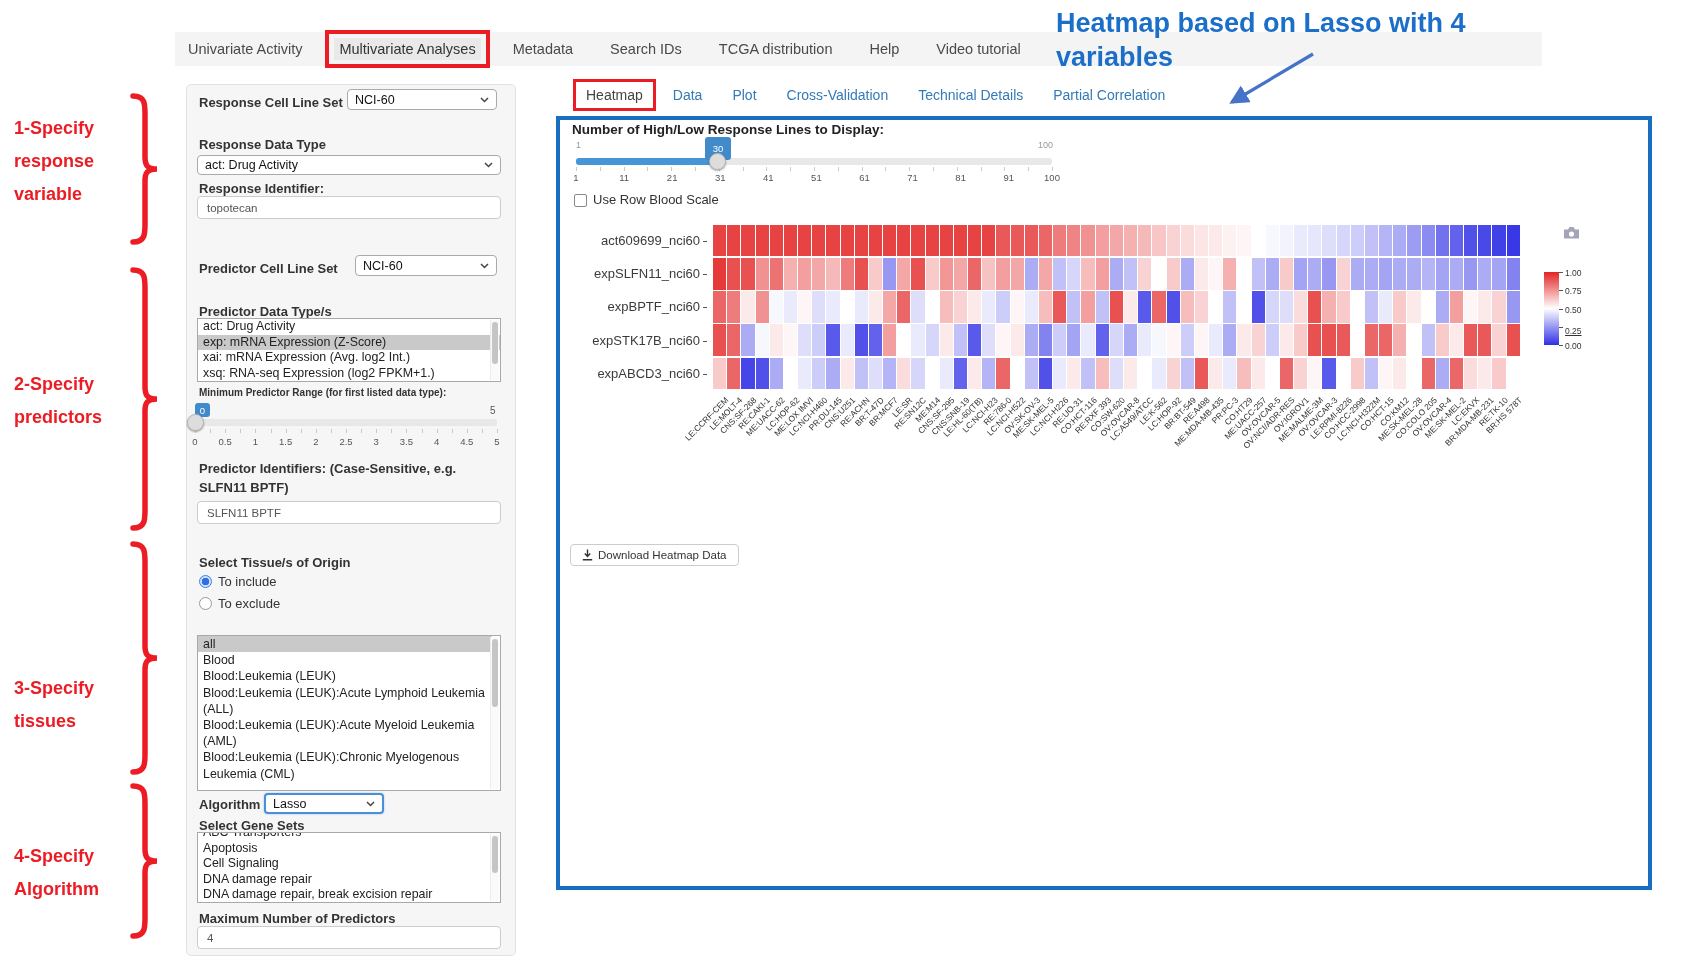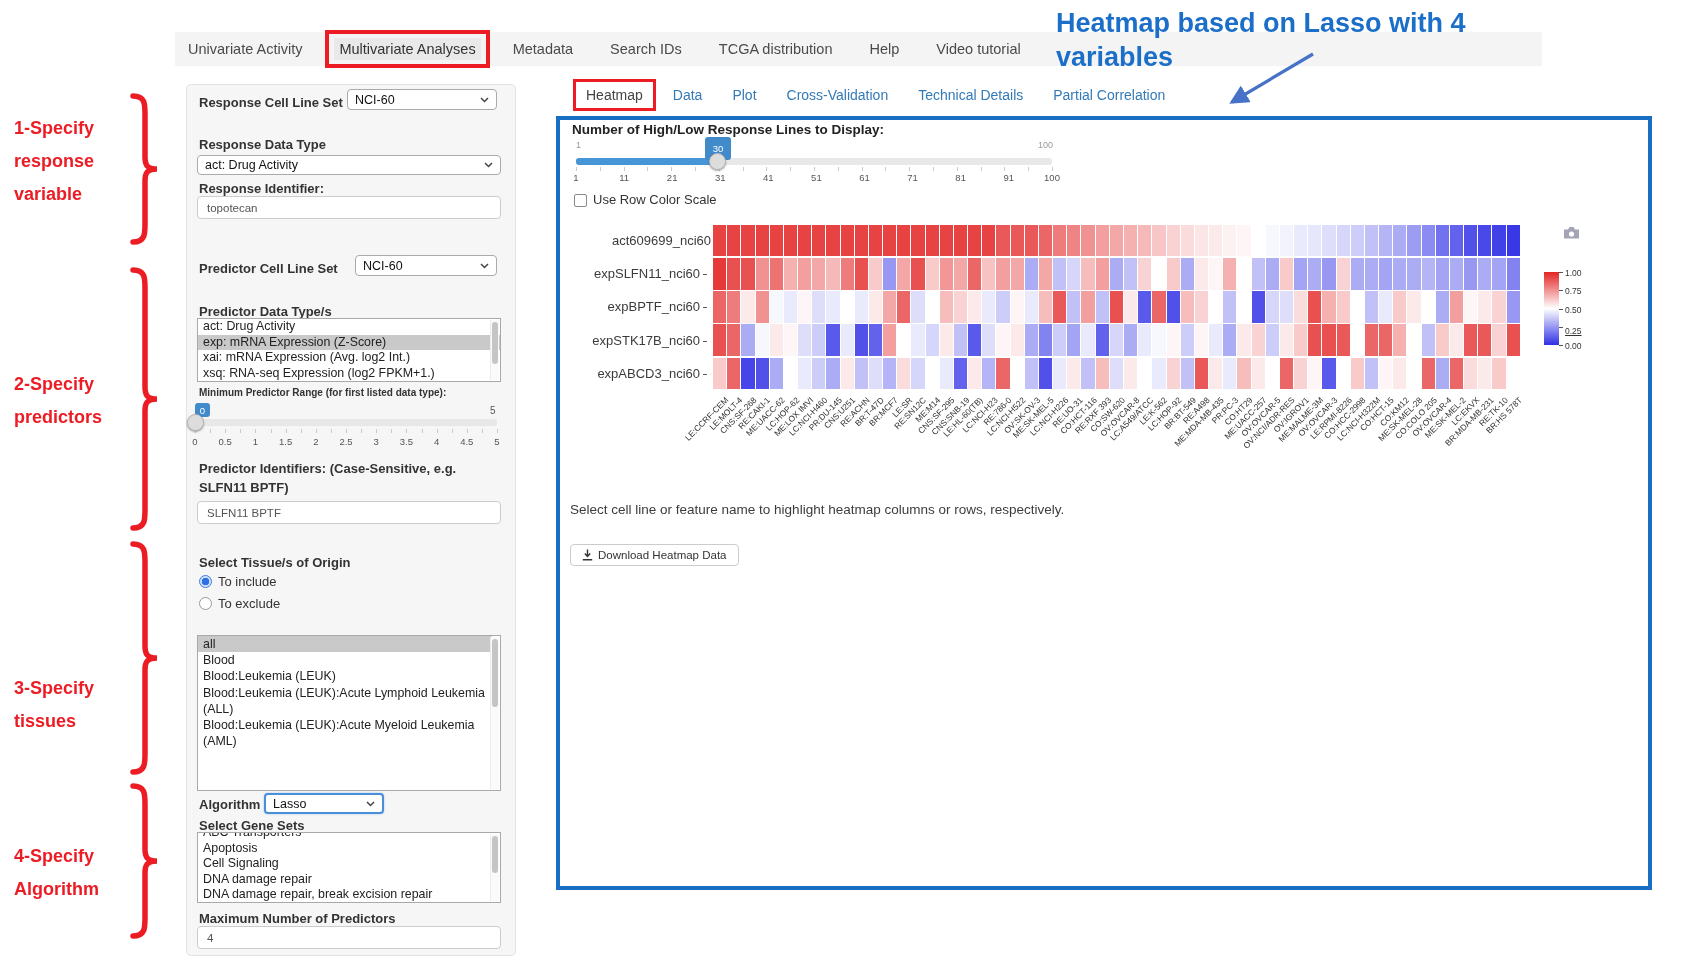--- a/index.html
+++ b/index.html
@@ -152,20 +152,21 @@
   <div class="radio-label" style="left:31px;top:489px">To include</div>
   <div class="radio" style="left:12px;top:512px"></div>
   <div class="radio-label" style="left:31px;top:511px">To exclude</div>
 
   <div class="listbox wrappy" style="left:10px;top:550px;width:304px;height:156px" id="lb-tissue">
     <div class="opt selected">all</div>
       <div class="opt">Blood</div>
       <div class="opt">Blood:Leukemia (LEUK)</div>
       <div class="opt">Blood:Leukemia (LEUK):Acute Lymphoid Leukemia (ALL)</div>
       <div class="opt">Blood:Leukemia (LEUK):Acute Myeloid Leukemia (AML)</div>
+      <div class="opt">Blood:Leukemia (LEUK):Chronic Myelogenous Leukemia (CML)</div>
       <div class="sb-scroll">
         <div class="sb-thumb" style="top:2px;height:45%"></div>
       </div>
   </div>
 
   <div class="sb-label" style="left:12px;top:712px">Algorithm</div>
   <div class="sel focused" style="left:77px;top:708px;width:120px;height:21px">
     <span>Lasso</span>
     <svg width="9" height="6" viewBox="0 0 9 6">
         <path d="M1 1 L4.5 4.5 L8 1" stroke="#444" stroke-width="1.5" fill="none"></path>
@@ -234,24 +235,24 @@
 
   <div class="irs-minmax" style="left:16px;top:20px">1</div>
   <div class="irs-minmax" style="left:478px;top:20px">100</div>
   <div class="irs-track" style="left:16px;top:38px;width:476px" id="disp-track">
     <div class="irs-fill" style="left:0;width:142px"></div>
   </div>
   <div class="irs-badge" style="left:145px;top:17px;width:26px;height:23px">30</div>
   <div class="irs-handle" style="left:149px;top:33px"></div>
 
   <div class="cb" style="left:14px;top:74px"></div>
-  <div class="cb-label" style="left:33px;top:72px">Use Row Color Scale</div>
+  <div class="cb-label" style="left:33px;top:72px">Use Row Blood Scale</div>
 
   <div id="heatmap">
-      <div class="hm-row-label" style="left: 12px; top: 104px; height: 33.2px; line-height: 33.2px; text-align: right;">act609699_nci60<span class="tick"></span></div>
+      <div class="hm-row-label" style="left: 1px; top: 104px; height: 33.2px; line-height: 33.2px; text-align: right;">act609699_nci60<span class="tick"></span></div>
       <div class="hm-rowcells" style="left: 153px; top: 104.8px; width: 808px; height: 31.6px;">
         <div class="hm-cell" style="width: 14.1754px; background: rgb(231, 67, 67);"></div>
         <div class="hm-cell" style="width: 14.1754px; background: rgb(231, 67, 67);"></div>
         <div class="hm-cell" style="width: 14.1754px; background: rgb(231, 67, 67);"></div>
         <div class="hm-cell" style="width: 14.1754px; background: rgb(231, 67, 67);"></div>
         <div class="hm-cell" style="width: 14.1754px; background: rgb(231, 67, 67);"></div>
         <div class="hm-cell" style="width: 14.1754px; background: rgb(231, 67, 67);"></div>
         <div class="hm-cell" style="width: 14.1754px; background: rgb(231, 67, 67);"></div>
         <div class="hm-cell" style="width: 14.1754px; background: rgb(231, 67, 67);"></div>
         <div class="hm-cell" style="width: 14.1754px; background: rgb(231, 67, 67);"></div>
@@ -607,21 +608,20 @@
     <svg width="19" height="17" viewBox="0 0 19 17">
         <g stroke="#a4a4b8" stroke-width="1.6" fill="none">
           <path d="M2 5.5 H6 L7.5 3 H11.5 L13 5.5 H17 V14.5 H2 Z" fill="#a4a4b8" stroke="none"></path>
           <circle cx="9.5" cy="10" r="2.6" fill="#fff" stroke="none"></circle>
         </g>
       </svg>
   </div>
 
   <div class="colorbar" style="left: 984px; top: 152px; height: 73px; background: linear-gradient(rgb(227, 36, 36) 0%, rgb(255, 255, 255) 50%, rgb(48, 48, 230) 100%);" id="colorbar"></div>
 
-  <div class="hint" style="left:10px;top:382px">Select cell line or feature name to highlight heatmap columns or rows, respectively.</div>
 
   <button class="dl-btn" style="left:10px;top:424px">
     <svg width="11" height="12" viewBox="0 0 11 12">
         <path d="M5.5 0.5 V7 M2.8 4.5 L5.5 7.5 L8.2 4.5 M0.8 10.8 H10.2" stroke="#333" stroke-width="1.4" fill="none"></path>
       </svg>
     <span>Download Heatmap Data</span>
   </button>
 <div class="tickmark" style="left: 16px; top: 47px;"></div>
     <div class="tickmark" style="left: 39.8px; top: 47px;"></div>
     <div class="tickmark" style="left: 63.6px; top: 47px;"></div>

